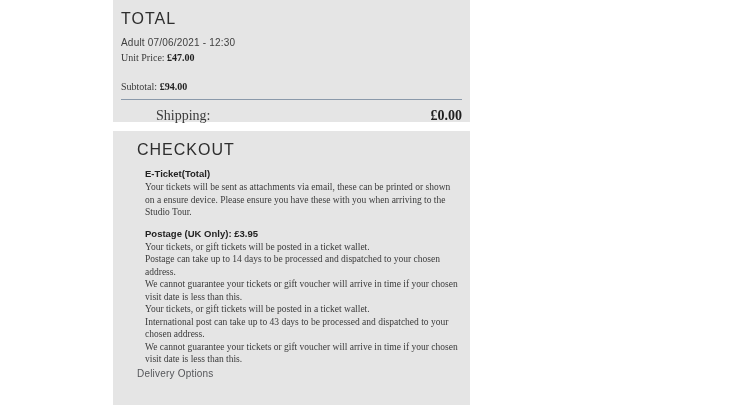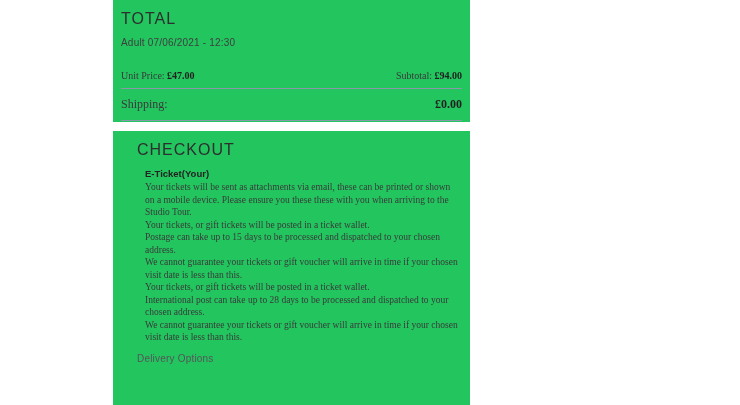--- a/index.html
+++ b/index.html
@@ -3,21 +3,21 @@
 <meta charset="utf-8">
 <style>
   * { margin: 0; padding: 0; box-sizing: border-box; }
   html, body { width: 740px; height: 405px; background: #ffffff; overflow: hidden; }
   body { position: relative; font-family: "Liberation Sans", sans-serif; }
 
   .panel {
     position: absolute;
     left: 113px;
     width: 357px;
-    background: #22c55e;
+    background: #e5e5e5;
     padding: 8px 8px 0 8px;
   }
   .total-panel { top: 0; height: 122px; }
   .checkout-panel { top: 131px; height: 353px; padding-left: 24px; }
 
   .panel-title {
     font-family: "Liberation Sans", sans-serif;
     font-size: 16px;
     font-weight: 500;
     letter-spacing: 1px;
@@ -33,35 +33,37 @@
   }
 
   .price-row {
     display: flex;
     align-items: baseline;
     font-family: "Liberation Serif", serif;
     font-size: 10px;
     color: #3a3a3a;
     padding-bottom: 7px;
     border-bottom: 1px solid #8a99aa;
+    flex-direction: column;
   }
   .price-row .col-left { flex: 1; text-align: left; }
   .price-row .col-mid { flex: 1; text-align: center; }
   .price-row .col-right { flex: 1; text-align: right; margin-top: 18px; }
   .price-row b, .sum-row b { color: #1f1f1f; }
 
   .sum-row {
     display: flex;
     justify-content: space-between;
     align-items: flex-end;
     font-family: "Liberation Serif", serif;
-    font-size: 12px;
+    font-size: 14px;
     color: #3a3a3a;
     padding: 8px 0;
     border-bottom: 1px solid #8a99aa;
+    margin-left: 35px;
   }
 
   .muted-label {
     font-size: 10px;
     color: #55565a;
     letter-spacing: 0.2px;
   }
   .checkout-panel .subtitle { margin: 6px 0 2px 0; }
 
   .options { margin-left: 8px; }
@@ -73,21 +75,21 @@
     margin: 9px 0 2px 0;
   }
   .opt-line {
     font-family: "Liberation Serif", serif;
     font-size: 9.5px;
     line-height: 12.5px;
     color: #3a3a3a;
     max-width: 340px;
   }
 
-  .delivery-options-label { margin-top: 9px; }
+  .delivery-options-label { margin-top: 2px; }
 </style>
 </head>
 <body>
 
 <section class="panel total-panel">
   <h2 class="panel-title">TOTAL</h2>
 
   <div class="item-name">Adult 07/06/2021 - 12:30</div>
 
   <div class="price-row">
@@ -112,33 +114,34 @@
   </div>
 </section>
 
 <section class="panel checkout-panel">
   <h2 class="panel-title">CHECKOUT</h2>
 
 
   <div class="options">
 
     <div class="option">
-      <div class="opt-heading">E-Ticket(Your)</div>
-      <div class="opt-line">Your tickets will be sent as attachments via email, these can be printed or shown on a mobile device. Please ensure you these these with you when arriving to the Studio Tour.</div>
+      <div class="opt-heading">E-Ticket(Total)</div>
+      <div class="opt-line">Your tickets will be sent as attachments via email, these can be printed or shown on a ensure device. Please ensure you have these with you when arriving to the Studio Tour.</div>
     </div>
 
     <div class="option">
+      <div class="opt-heading">Postage (UK Only): £3.95</div>
       <div class="opt-line">Your tickets, or gift tickets will be posted in a ticket wallet.</div>
-      <div class="opt-line">Postage can take up to 15 days to be processed and dispatched to your chosen address.</div>
+      <div class="opt-line">Postage can take up to 14 days to be processed and dispatched to your chosen address.</div>
       <div class="opt-line">We cannot guarantee your tickets or gift voucher will arrive in time if your chosen visit date is less than this.</div>
     </div>
 
     <div class="option">
       <div class="opt-line">Your tickets, or gift tickets will be posted in a ticket wallet.</div>
-      <div class="opt-line">International post can take up to 28 days to be processed and dispatched to your chosen address.</div>
+      <div class="opt-line">International post can take up to 43 days to be processed and dispatched to your chosen address.</div>
       <div class="opt-line">We cannot guarantee your tickets or gift voucher will arrive in time if your chosen visit date is less than this.</div>
     </div>
 
   </div>
 
   <div class="muted-label delivery-options-label">Delivery Options</div>
 
 </section>
 
 </body></html>

